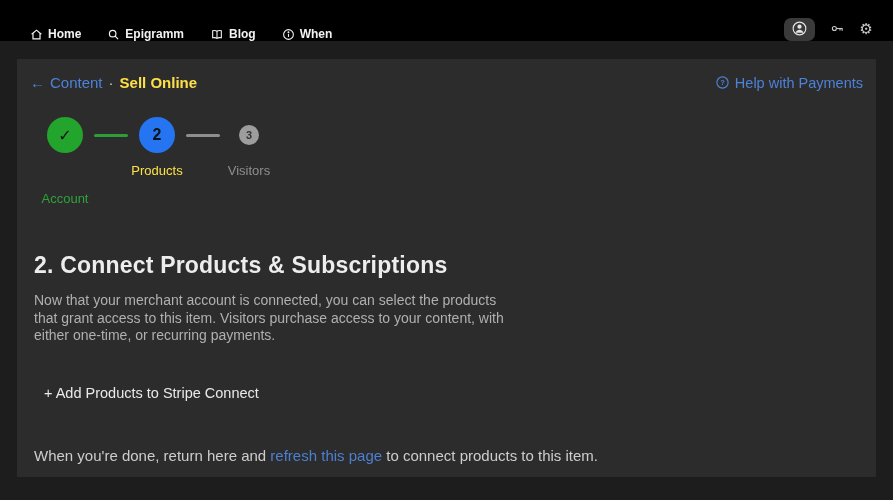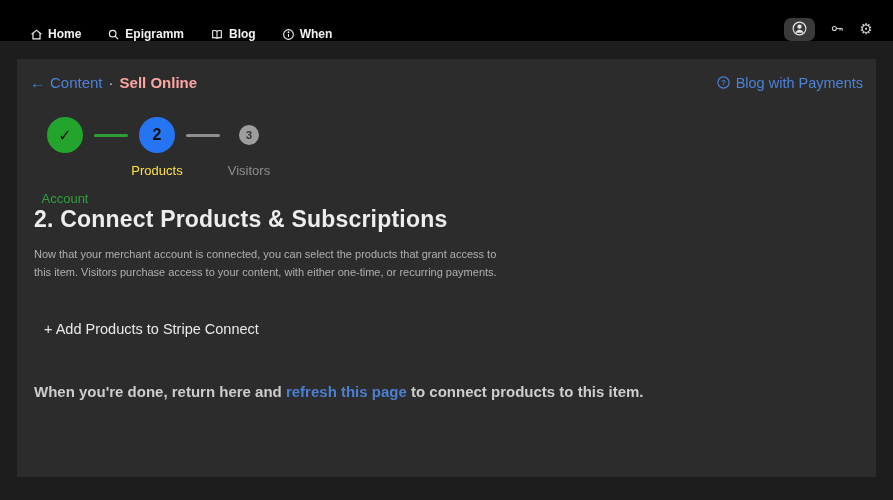--- a/index.html
+++ b/index.html
@@ -47,21 +47,21 @@
   }
   .panel-header {
     display: flex; align-items: center; justify-content: space-between;
   }
   .breadcrumb { font-size: 15px; display: flex; align-items: center; gap: 6px; }
   .back-link {
     color: #4d82d8; text-decoration: none; cursor: pointer;
     display: flex; align-items: center; gap: 5px;
   }
   .crumb-sep { color: #cfcfcf; }
-  .crumb-page { color: #fca5a5; font-weight: 700; }
+  .crumb-page { color: #fde047; font-weight: 700; }
   .help-link {
     color: #4d82d8; font-size: 14.5px; text-decoration: none; cursor: pointer;
     display: flex; align-items: center; gap: 5px;
   }
   .help-link svg { display: block; }
 
   
   .stepper { display: flex; align-items: flex-start; margin: 26px 0 0 6px; }
   .step { width: 58px; display: flex; flex-direction: column; align-items: center; }
   .circle-slot { height: 36px; display: flex; align-items: center; justify-content: center; }
@@ -79,38 +79,39 @@
   .step-label.complete { color: #2ea23a; margin-top: 38px; }
   .step-label.active { color: #fde047; }
   .step-label.upcoming { color: #8f8f8f; }
   .connector { width: 34px; height: 3px; border-radius: 2px; margin-top: 16.5px; }
   .connector.done { background: #2b9e3a; }
   .connector.todo { background: #8e8e8e; }
 
   
   .content { padding-left: 4px; }
   .main-heading {
+    margin-top: 46px;
     font-size: 23px; font-weight: 700; color: #ededed;
     letter-spacing: 0.2px;
   }
   .description {
     margin-top: 13px;
-    font-size: 11px; line-height: 17.5px;
+    font-size: 14px; line-height: 17.5px;
     color: #b0b0b0;
     max-width: 472px;
   }
   .add-products {
     display: inline-block;
     margin: 40px 0 4px 10px;
     font-size: 14.5px; color: #e9e9e9;
     text-decoration: none; cursor: pointer;
   }
   .footer-note {
     margin-top: 42px;
-    font-size: 15px; color: #cdcdcd; font-weight: bold;
+    font-size: 15px; color: #cdcdcd;
   }
   .footer-note a { color: #4d7fd1; text-decoration: none; cursor: pointer; }
 </style>
 </head>
 <body>
 
 <header class="topbar">
   <nav class="nav-left">
     <a class="nav-item">
       <span>
@@ -188,21 +189,21 @@
         <span class="crumb-sep">·</span>
         <span class="crumb-page">Sell Online</span>
       </div>
       <a class="help-link">
         <span>
           <svg width="15" height="15" viewBox="0 0 24 24" fill="none">
             <circle cx="12" cy="12" r="9" stroke="#4d82d8" stroke-width="1.8"></circle>
             <text x="12" y="16.2" text-anchor="middle" font-size="12" font-weight="bold" fill="#4d82d8" font-family="Liberation Sans, sans-serif">?</text>
           </svg>
         </span>
-        <span>Blog with Payments</span>
+        <span>Help with Payments</span>
       </a>
     </div>
 
     <div class="stepper">
       <div class="step">
         <div class="circle-slot">
           <div class="step-circle big complete">✓</div>
         </div>
         <div class="step-label complete">Account</div>
       </div>

